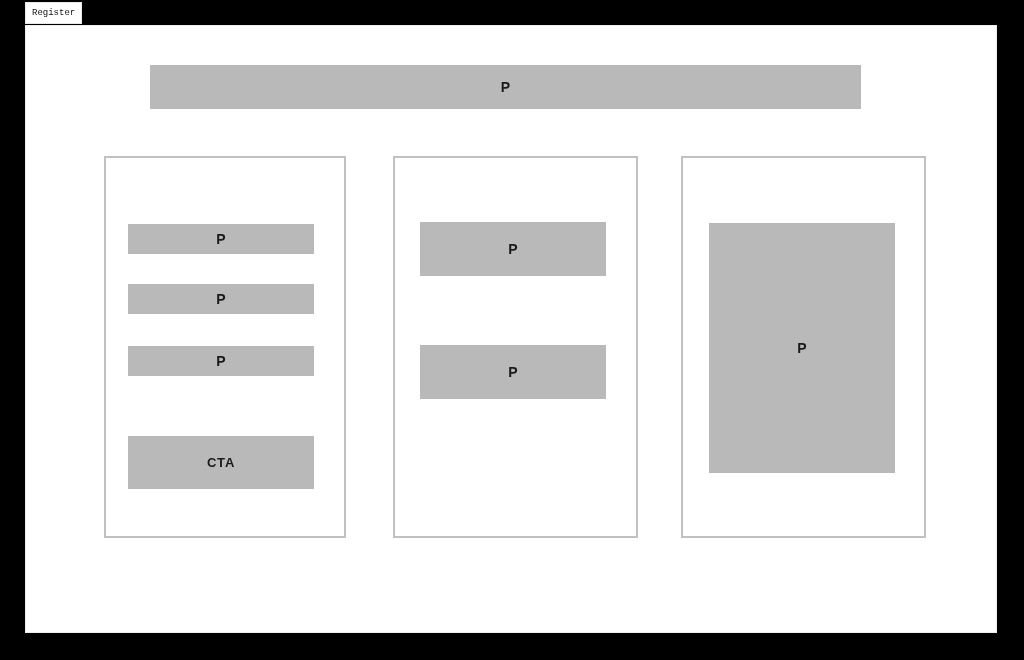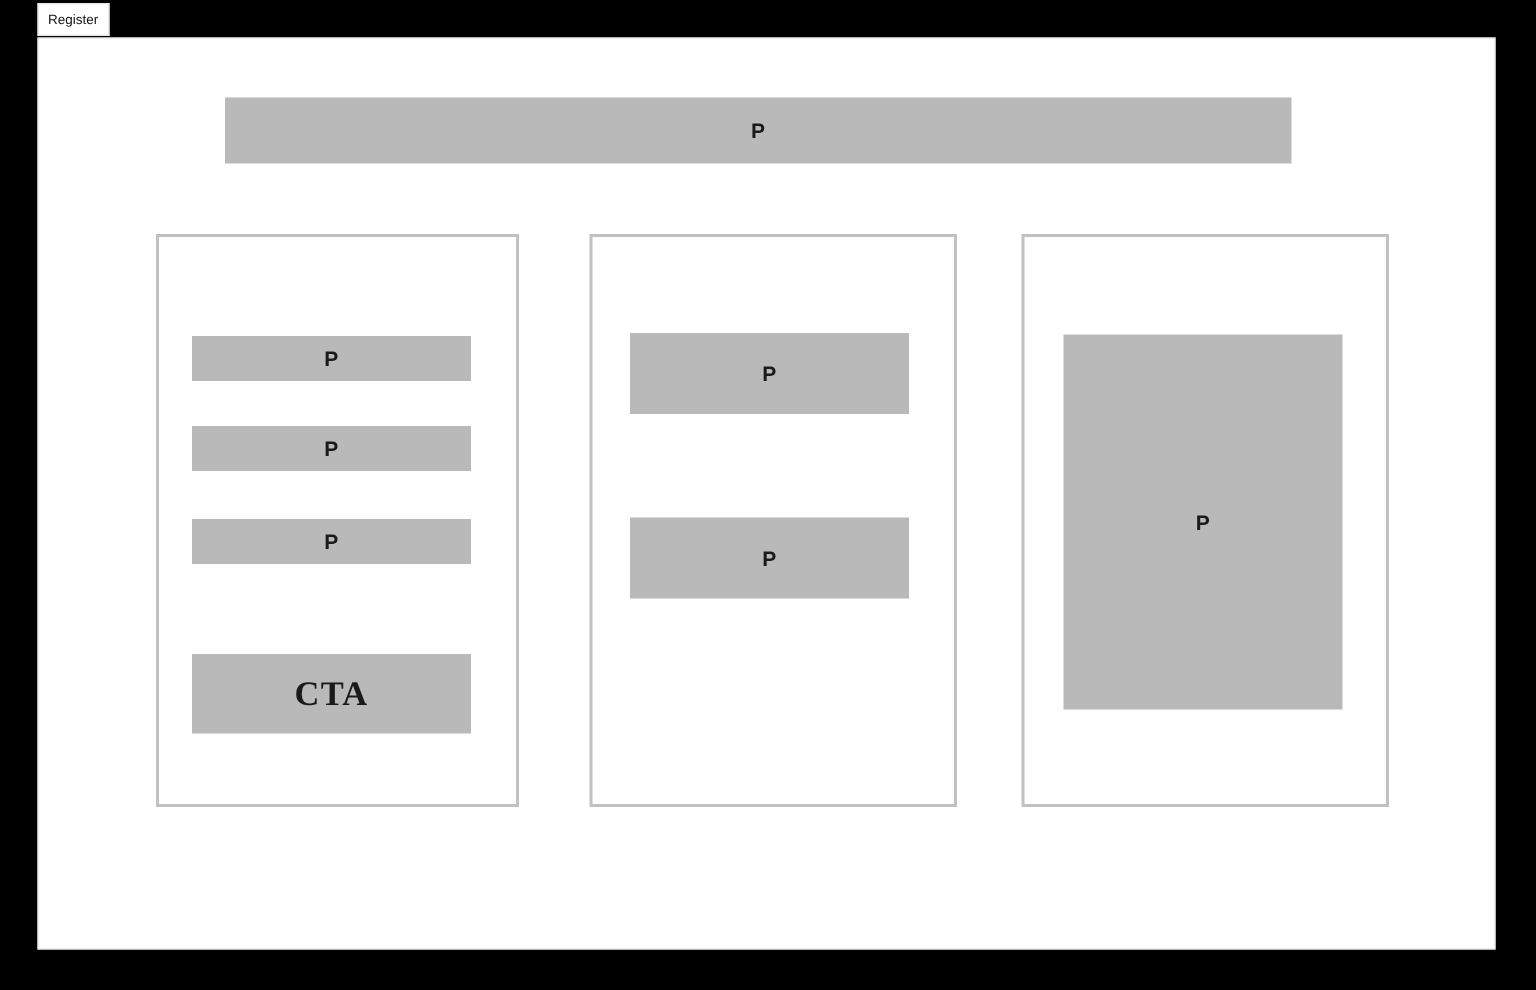--- a/index.html
+++ b/index.html
@@ -24,21 +24,21 @@
     background: var(--page-bg);
   }
   .register-btn {
     position: absolute;
     left: 25px; top: 2px;
     min-width: 39px;
     height: 22px;
     background: #ffffff;
     border: 1px solid #e9e9e9;
     color: #111;
-    font-family: Liberation Sans, sans-serif;
+    font-family: Liberation Mono, monospace;
     font-size: 9px;
     line-height: 20px;
     padding: 0 6px;
     text-align: center;
     cursor: pointer;
   }
   .canvas {
     position: absolute;
     left: 25px; top: 25px;
     width: 972px; height: 608px;
@@ -52,23 +52,22 @@
     align-items: center;
     justify-content: center;
   }
   .lbl {
     color: var(--label-color);
     font-weight: 700;
     font-size: 14px;
     letter-spacing: 0.3px;
   }
   .lbl-cta {
-    font-size: 23px;
+    font-size: 13px;
     letter-spacing: 0.8px;
-    font-family: Liberation Serif, serif;
   }
   .hero {
     left: 124px; top: 39px;
     width: 711px; height: 44px;
   }
   .card {
     position: absolute;
     top: 130px;
     height: 382px;
     background: var(--canvas-bg);

